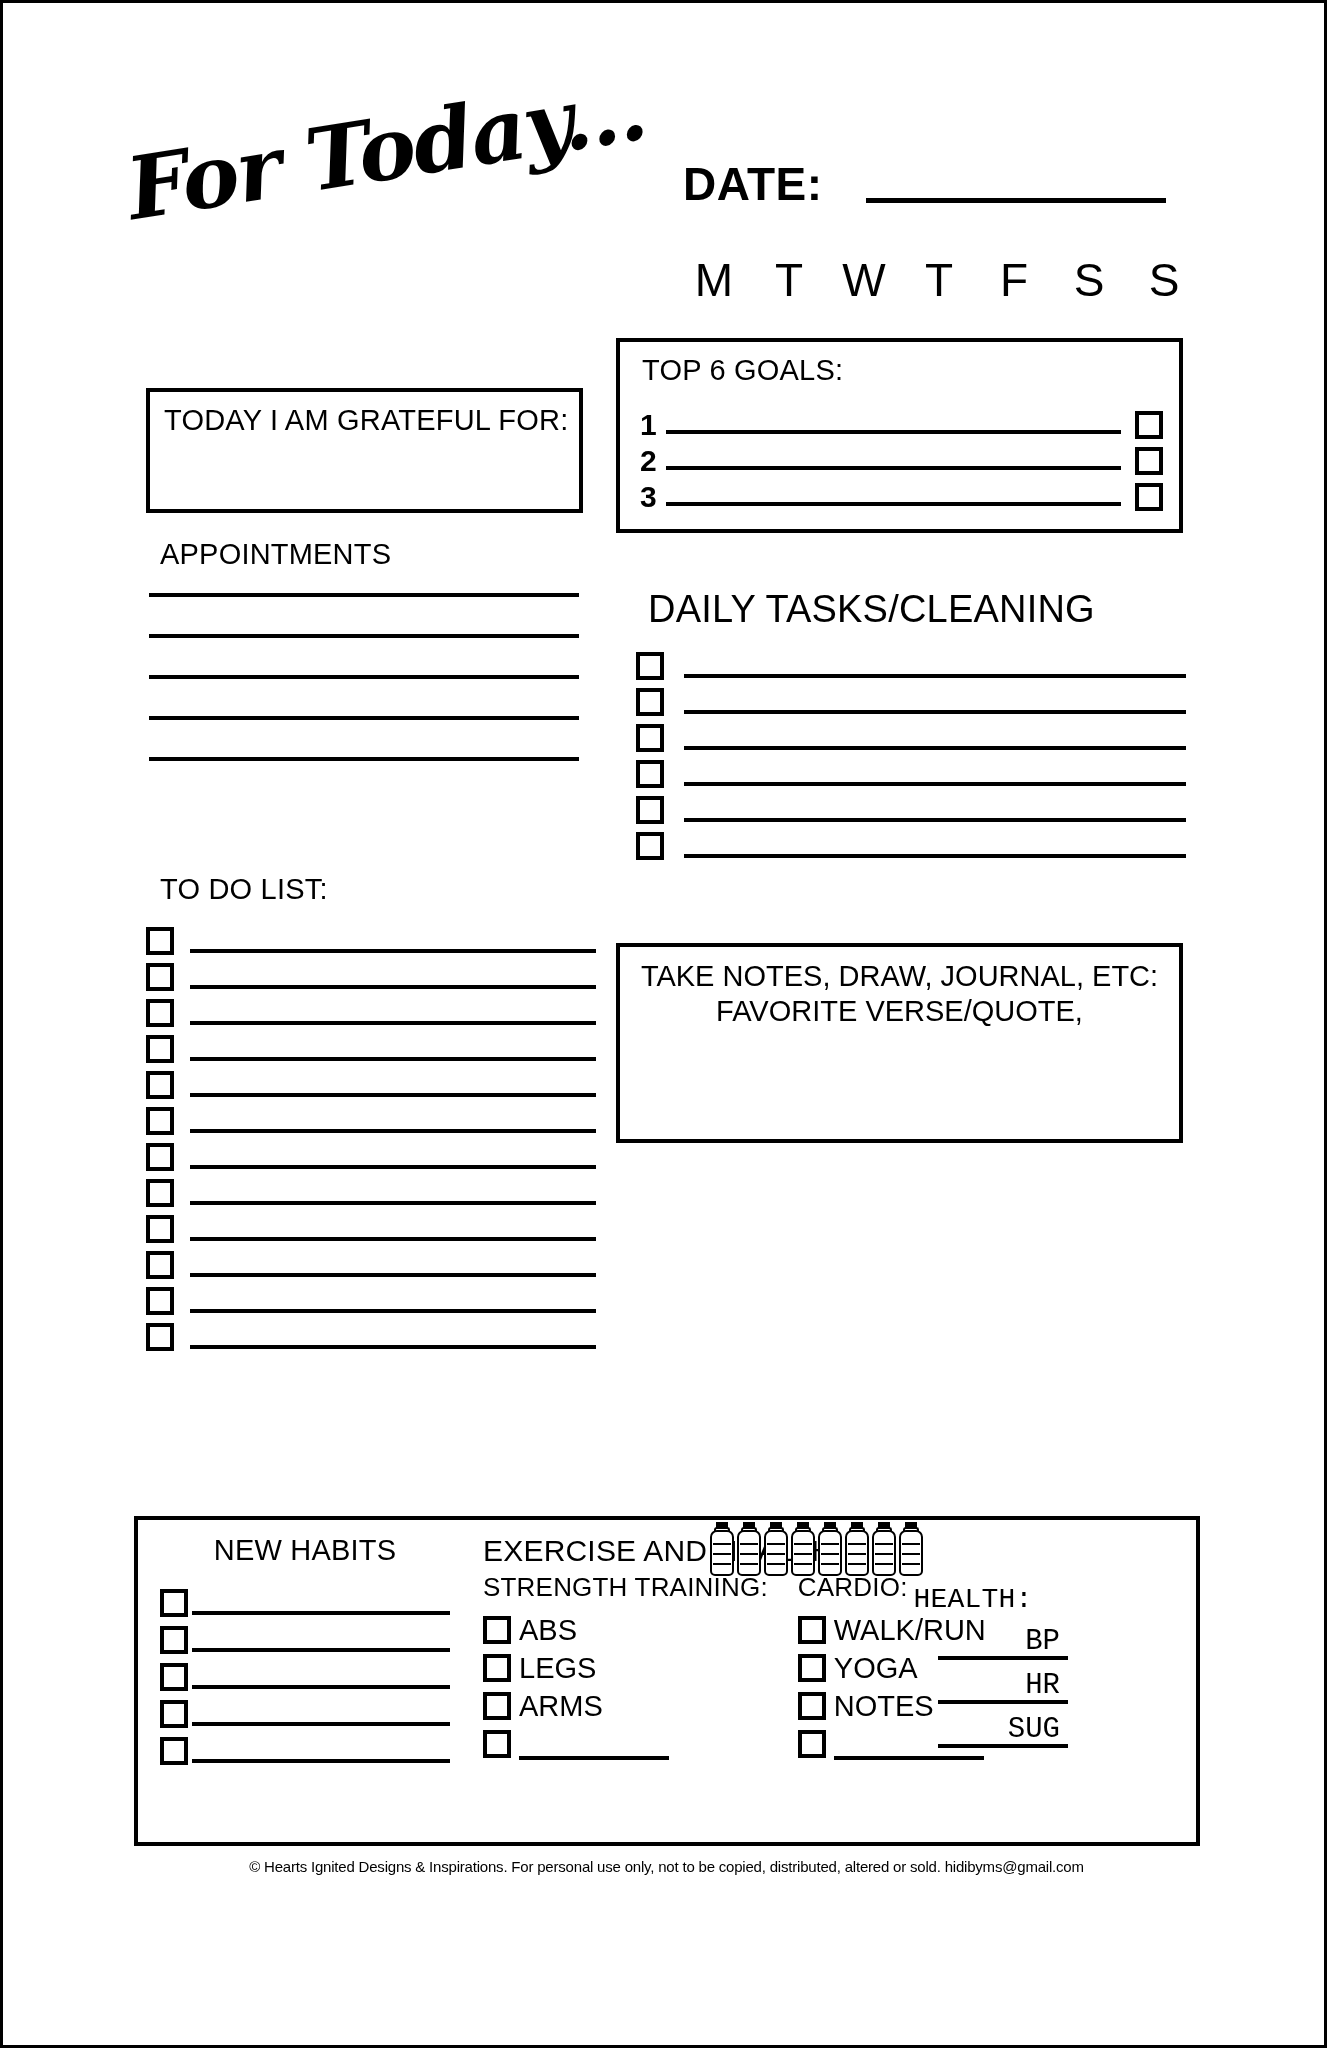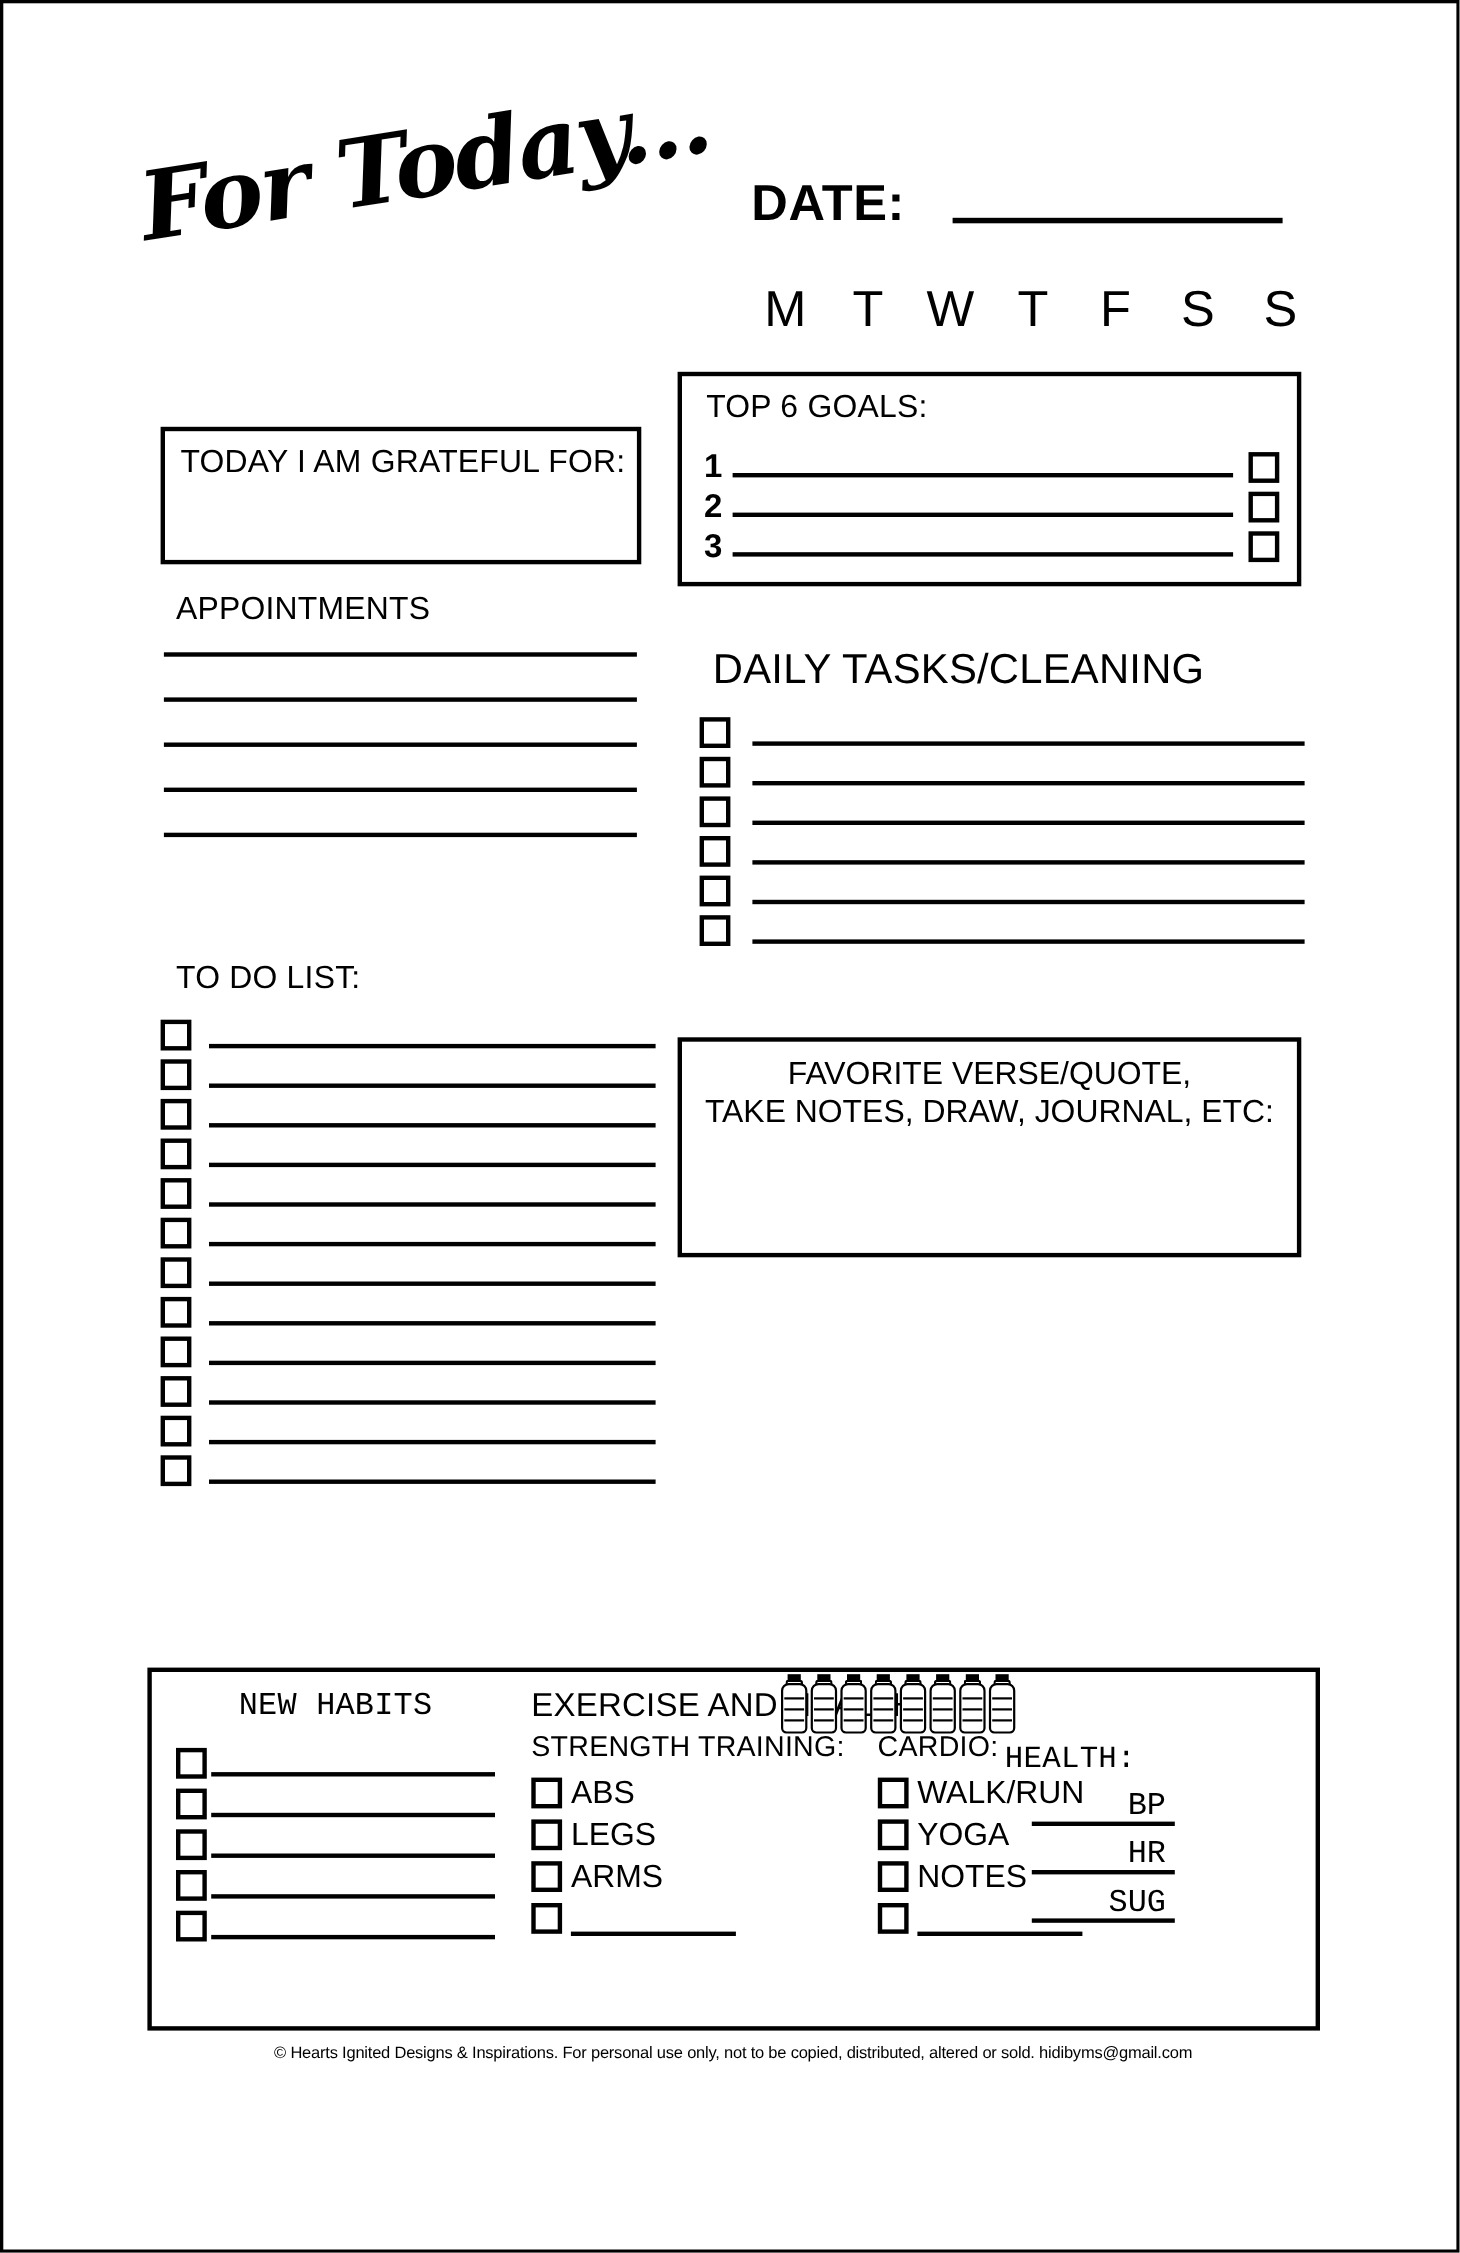--- a/index.html
+++ b/index.html
@@ -94,21 +94,21 @@
 
   
   .notes{position:absolute;left:613px;top:940px;width:567px;height:200px;}
   .notes-head{
     position:absolute;left:0;top:12px;width:100%;
     text-align:center;font-size:29px;line-height:1.22;
   }
 
   
   .bottom{position:absolute;left:131px;top:1513px;width:1066px;height:330px;}
-  .nh{position:absolute;left:22px;top:14px;width:290px;font-family:Liberation Mono, monospace;}
+  .nh{position:absolute;left:22px;top:14px;width:290px;}
   .nh-title{text-align:center;font-size:29px;display:block;}
   .nh .rows{margin-top:16px;}
   .nh-row{display:flex;align-items:flex-end;height:37px;}
   .nh-row .cb{margin-bottom:3px;}
   .nh-row .rule{flex:1;margin-left:4px;margin-bottom:5px;}
 
   .ex{position:absolute;left:345px;top:14px;}
   .ex-title{font-size:30px;display:block;}
   .cols{display:flex;margin-top:4px;justify-content:center;}
   .col{display:flex;flex-direction:column;}
@@ -295,22 +295,22 @@
         </div>
       <div class="dtask-row">
           <span class="cb"></span>
           <span class="rule"></span>
         </div>
     </div>
   </div>
 
   <div class="notes box">
     <div class="notes-head">
+      <div>TAKE NOTES, DRAW, JOURNAL, ETC:</div>
       <div>FAVORITE VERSE/QUOTE,</div>
-      <div>TAKE NOTES, DRAW, JOURNAL, ETC:</div>
     </div>
   </div>
 
   <div class="bottom box">
 
     <div class="nh">
       <span class="nh-title cap">NEW HABITS</span>
       <div class="rows">
         <div class="nh-row">
             <span class="cb"></span>

